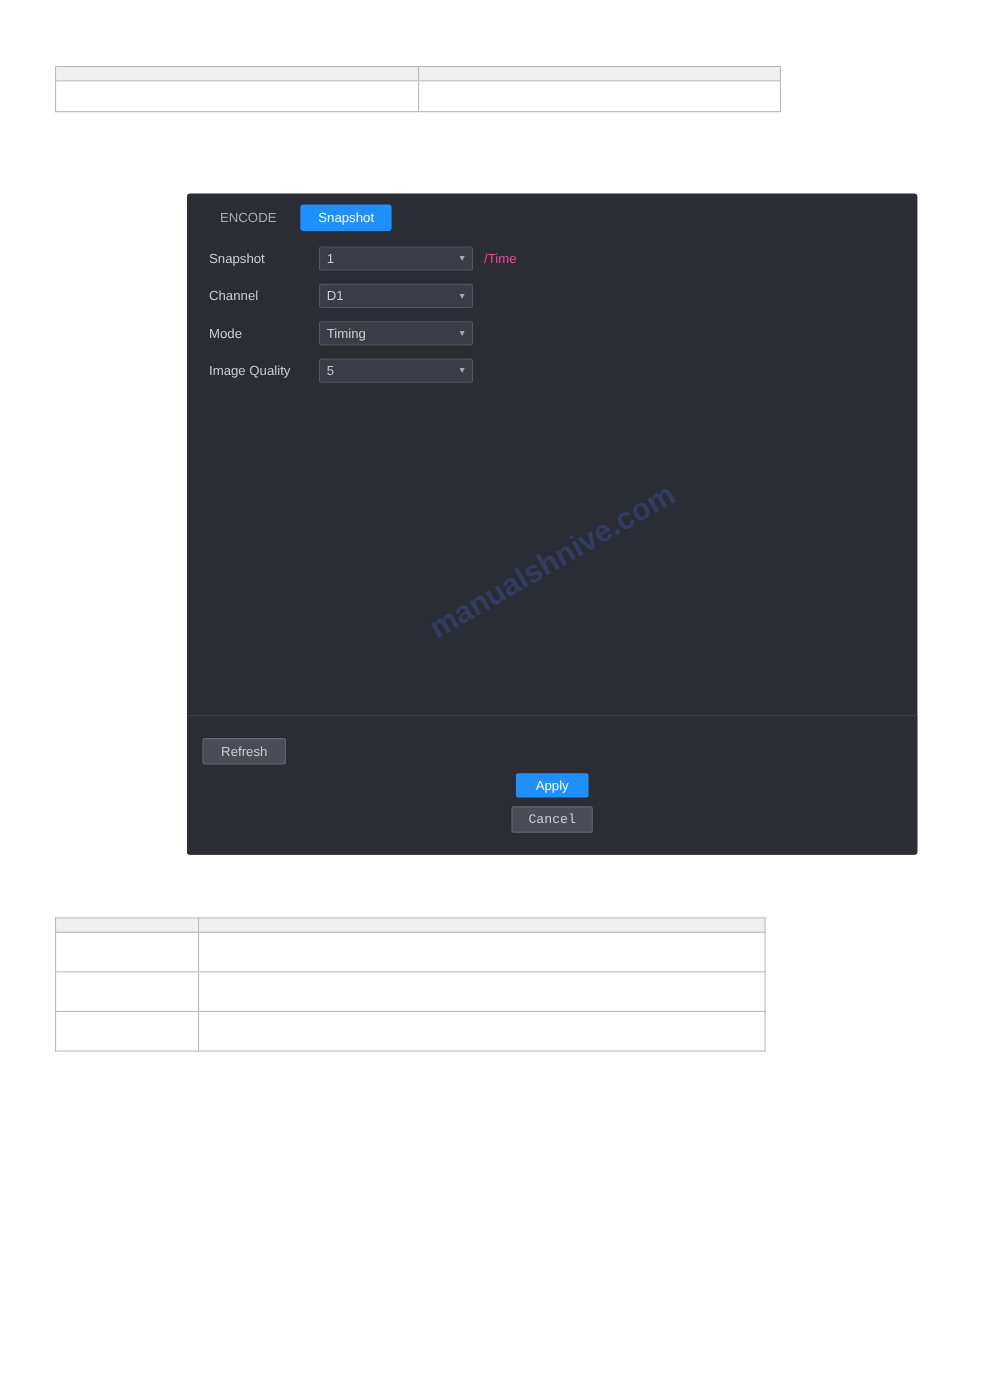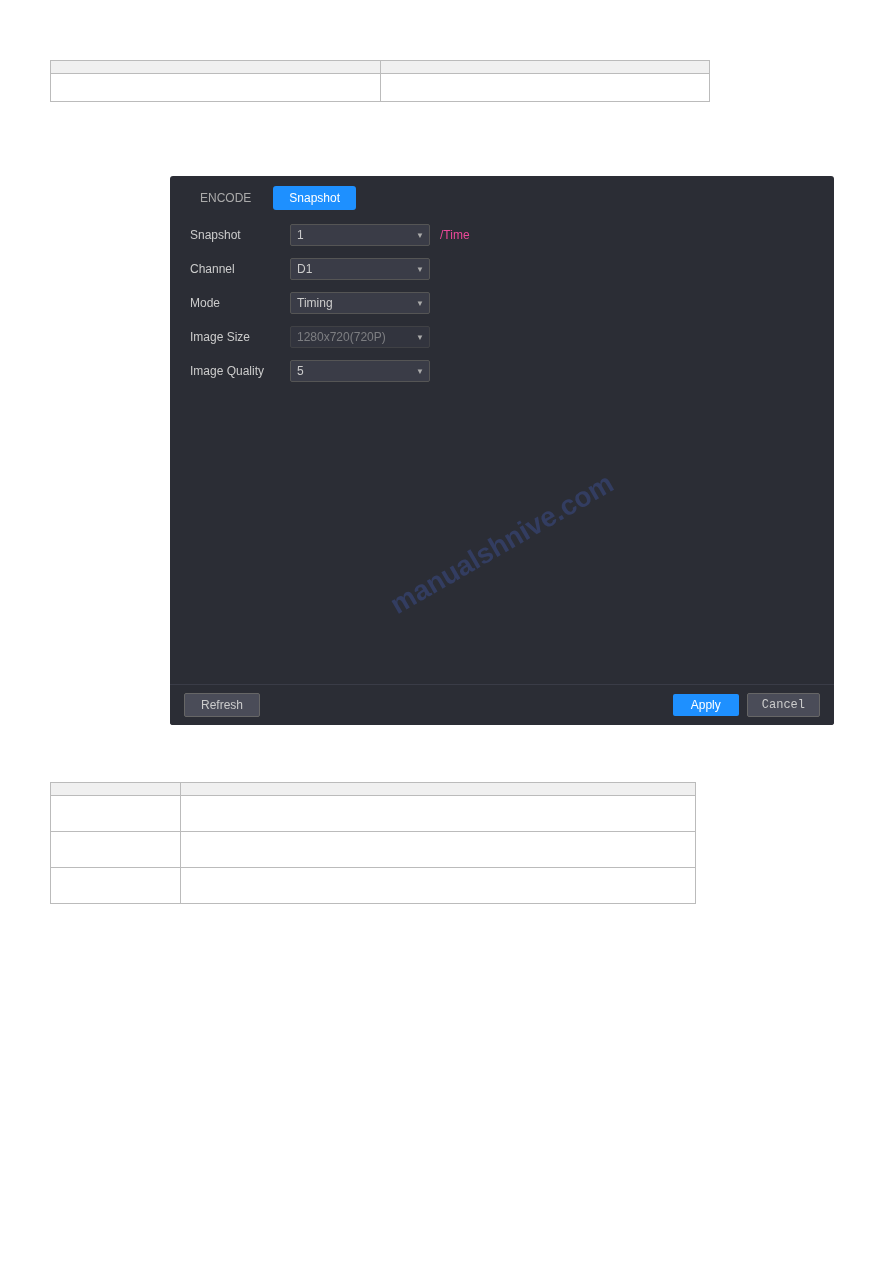--- a/index.html
+++ b/index.html
@@ -154,24 +154,25 @@
     .panel-spacer {
       height: 280px;
       position: relative;
     }
 
     
     .panel-buttons {
       display: flex;
       justify-content: flex-end;
       align-items: center;
-      padding: 8px 14px;
+      padding: 20px 14px;
       background: #2b2d35;
       gap: 8px;
       border-top: 1px solid #3a3c47;
+      flex-direction: column;
     }
     .btn-refresh {
       background: #4a4c58;
       color: #ccc;
       border: 1px solid #666;
       padding: 4px 16px;
       font-size: 12px;
       border-radius: 2px;
       cursor: pointer;
       margin-right: auto;
@@ -279,28 +280,20 @@
 
       <div class="form-row">
         <span class="form-label">Mode</span>
         <div class="form-select-wrap">
           <select class="form-select">
             <option>Timing</option>
           </select>
         </div>
       </div>
 
-      <div class="form-row">
-        <span class="form-label">Image Size</span>
-        <div class="form-select-wrap">
-          <select class="form-select disabled" disabled="">
-            <option>1280x720(720P)</option>
-          </select>
-        </div>
-      </div>
 
       <div class="form-row">
         <span class="form-label">Image Quality</span>
         <div class="form-select-wrap">
           <select class="form-select">
             <option>5</option>
           </select>
         </div>
       </div>
 

